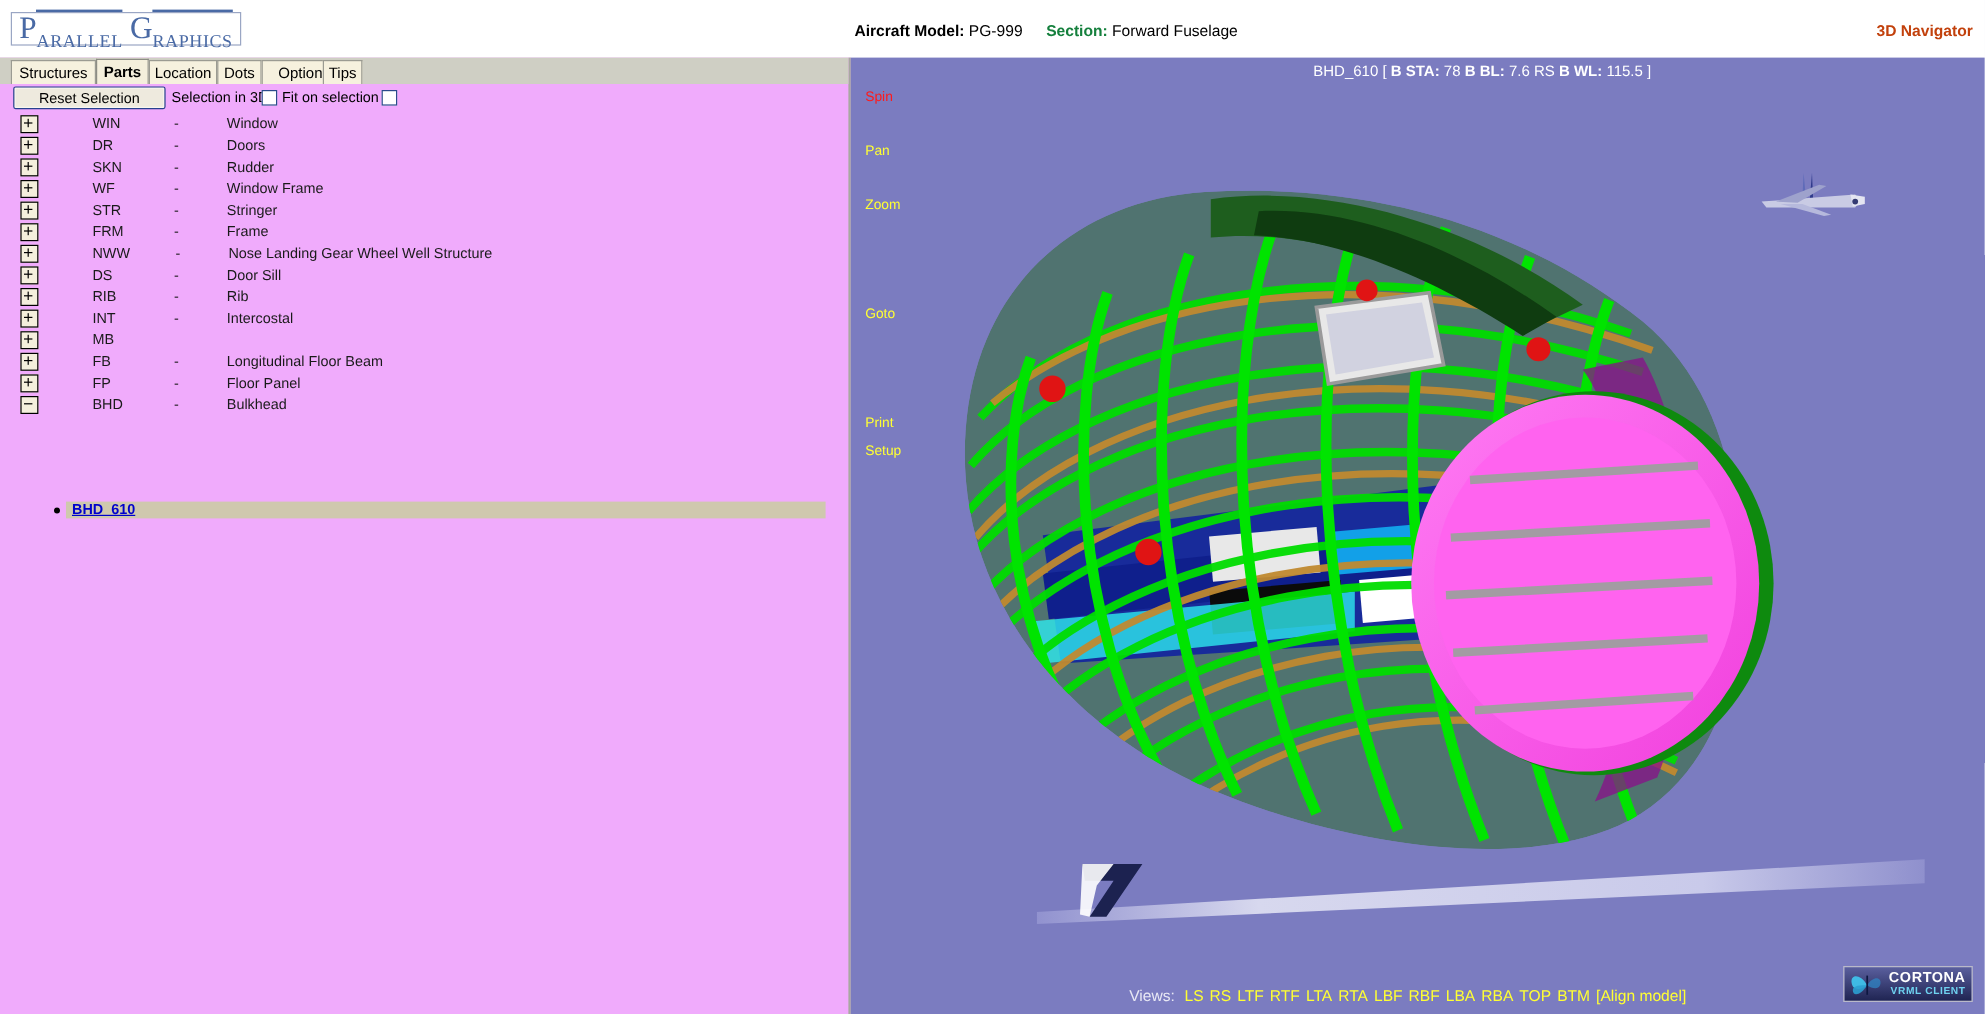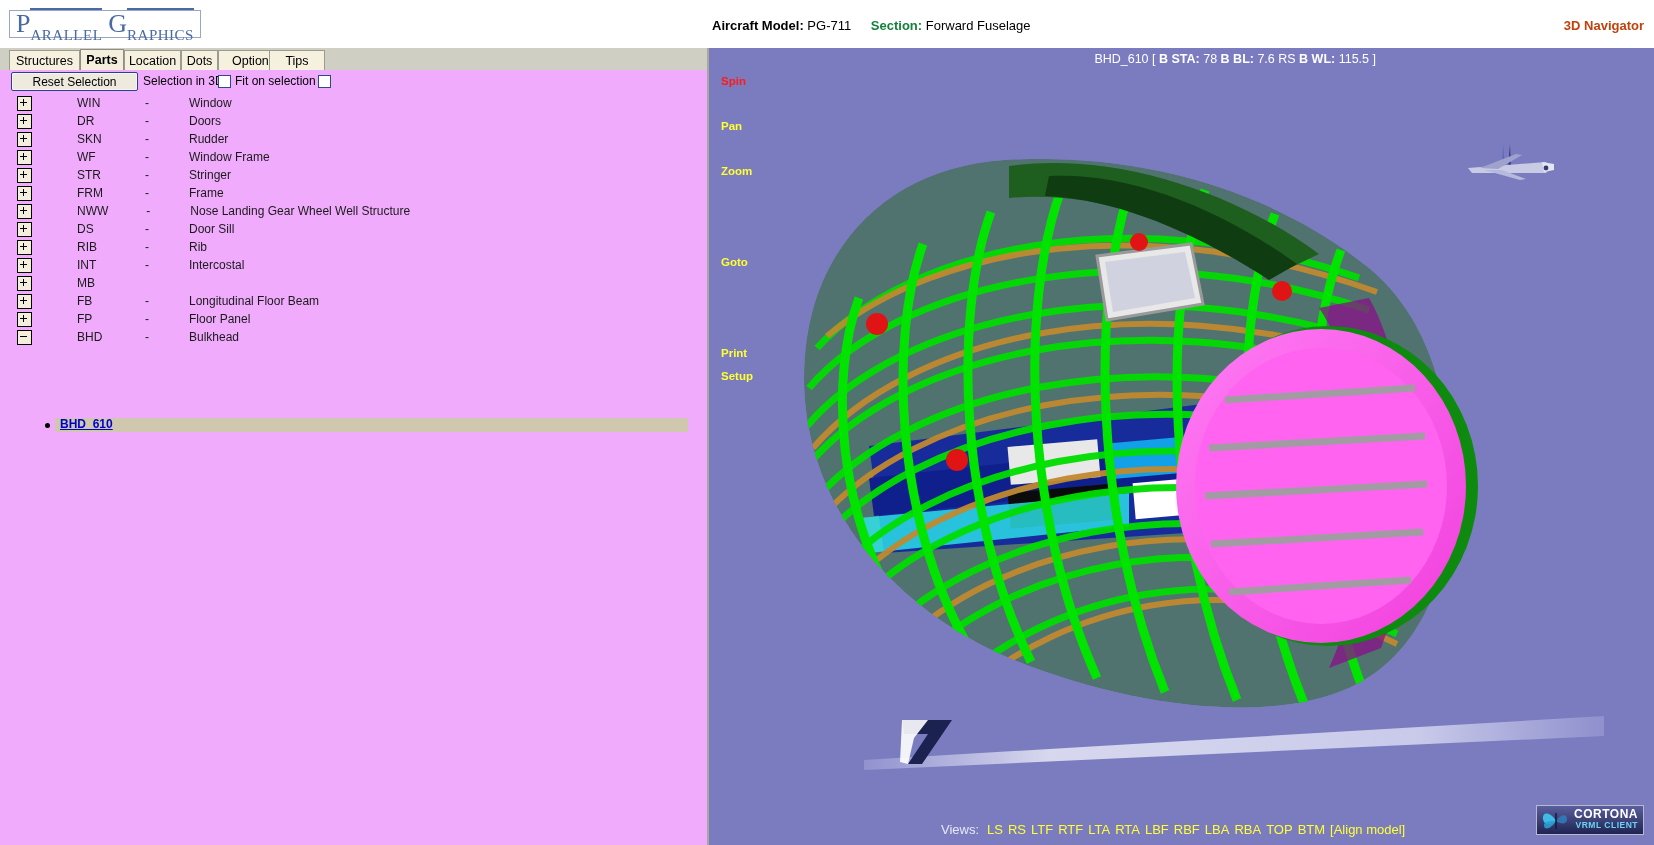--- a/index.html
+++ b/index.html
@@ -55,21 +55,21 @@
   .leafrow{position:absolute;left:0;top:0;width:688px;height:14px;}
   .leafsel{position:absolute;left:55px;top:0;width:633px;height:14px;background:#cfc8ae;}
   .bullet{position:absolute;left:45px;top:5px;width:5px;height:5px;border-radius:50%;background:#000;}
   .leaflbl{position:absolute;left:60px;top:-1px;font-size:12px;font-weight:bold;color:#0000cc;
            text-decoration:underline;cursor:pointer;}
 
   
   .viewer{position:absolute;left:709px;top:48px;width:945px;height:797px;background:#7b7cc0;overflow:hidden;}
   .vtitle{position:absolute;right:278px;top:4px;font-size:12.5px;color:#fff;white-space:nowrap;}
   .vtitle b{font-weight:bold;}
-  .vctl{position:absolute;font-size:11.5px;color:#ffff33;cursor:pointer;font-weight:bold;}
+  .vctl{position:absolute;font-size:11.5px;color:#ffff33;cursor:pointer;}
   .vctl.active{color:#ff1a1a;}
 
   .views{position:absolute;left:232px;bottom:8px;font-size:13px;color:#ffff33;white-space:nowrap;text-align:center;}
   .views .vlabel{color:#e8e8f4;margin-right:8px;}
   .views a{color:#ffff33;text-decoration:none;margin-right:5px;cursor:pointer;}
 
   .cortona{position:absolute;right:10px;bottom:10px;width:108px;height:30px;
            background:linear-gradient(180deg,#5a5f9e,#1f2452);border:1px solid #b9b9c9;
            display:flex;align-items:center;justify-content:flex-end;padding-right:5px;box-sizing:border-box;}
   .cortona .txt{text-align:right;line-height:11px;}
@@ -90,37 +90,37 @@
     <div class="logo">
       <span class="lg-p">P</span>
       <span class="lg-sm">ARALLEL</span>
       <span class="gap"></span>
       <span class="lg-p">G</span>
       <span class="lg-sm">RAPHICS</span>
     </div>
 
     <div class="hdr-center">
       <b class="k1">Aircraft Model:</b>
-      <span>PG-711</span>
+      <span>PG-999</span>
       <b class="k2">Section:</b>
       <span>Forward Fuselage</span>
     </div>
 
     <div class="hdr-right">3D Navigator</div>
   </div>
 
   <div class="leftpane">
 
     <div class="tabstrip">
       <div class="tab" style="left:9px;width:71px;">Structures</div>
       <div class="tab active" style="left:80px;width:44px;">Parts</div>
       <div class="tab" style="left:124px;width:57px;">Location</div>
       <div class="tab" style="left:181px;width:37px;">Dots</div>
       <div class="tab" style="left:218px;width:71px;">Options</div>
-      <div class="tab" style="left:269px;width:56px;text-align:right;">Tips</div>
+      <div class="tab" style="left:269px;width:33px;text-align:right;">Tips</div>
     </div>
 
     <div class="toolrow">
       <div class="resetbtn">Reset Selection</div>
       <div class="lbl-s3d">Selection in 3D</div>
       <div class="cb cb1"></div>
       <div class="lbl-fit">Fit on selection</div>
       <div class="cb cb2"></div>
     </div>
 

